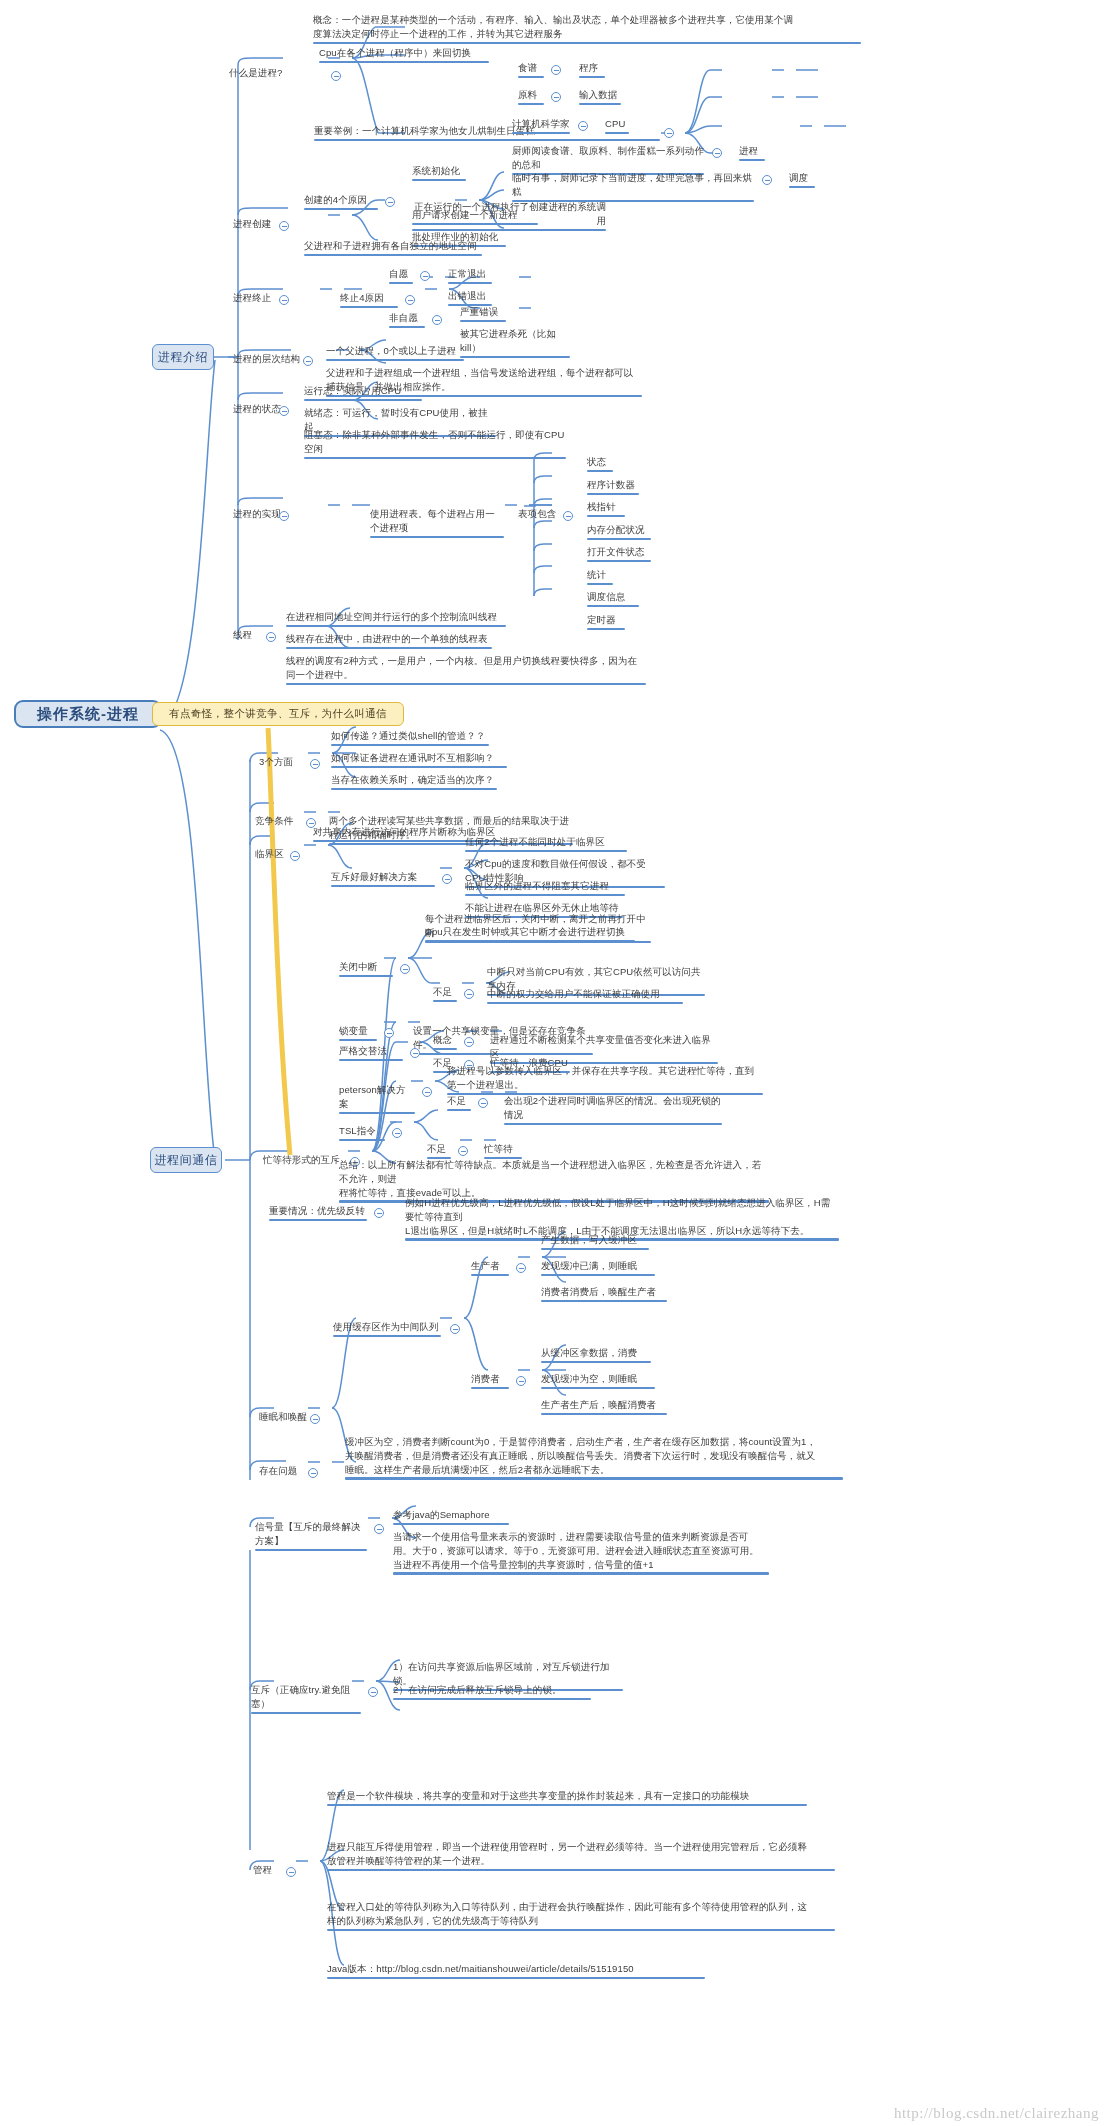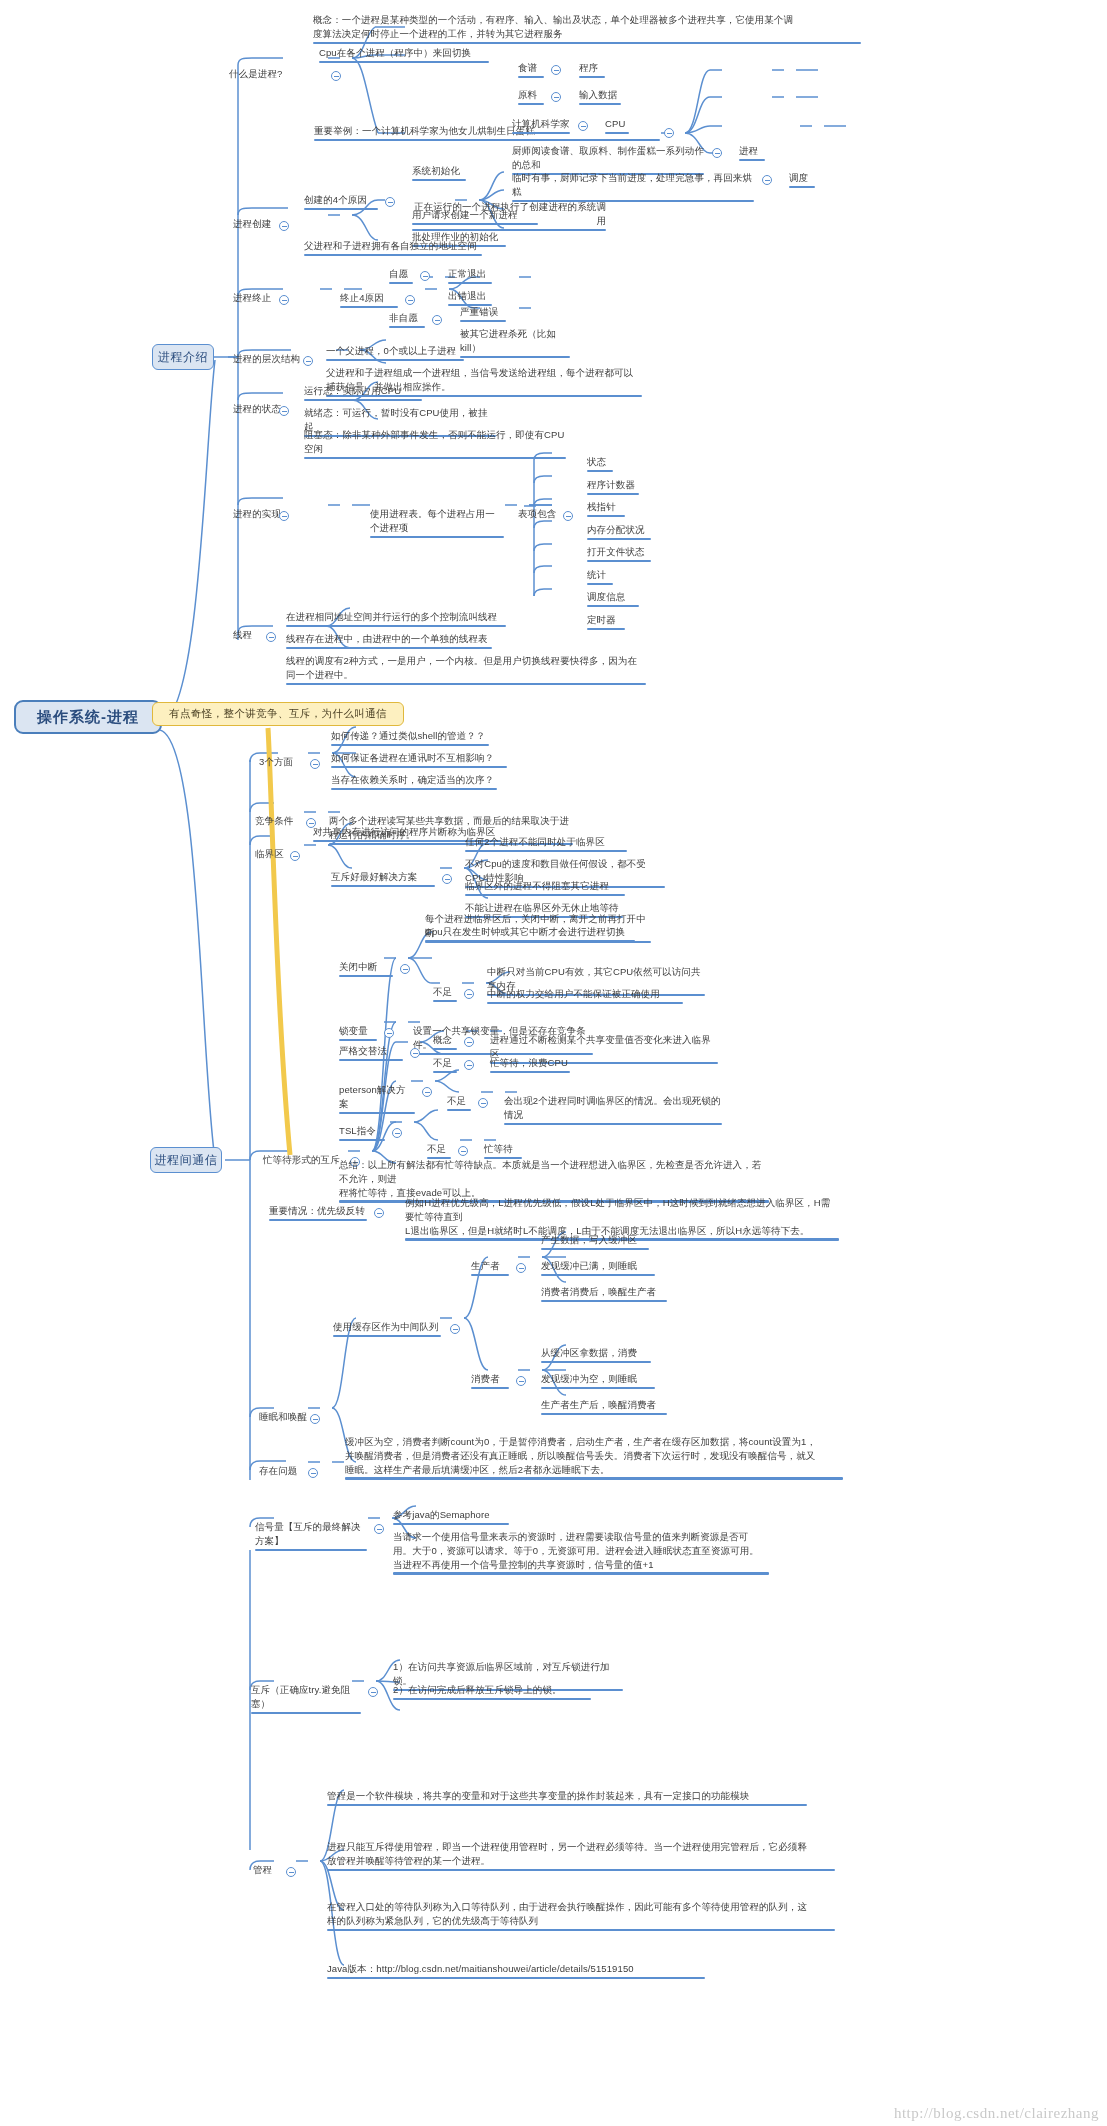--- a/index.html
+++ b/index.html
@@ -313,36 +313,36 @@
       <path d="M296,1861 L308,1861"></path>
       <path d="M320,1861 C332,1861 332,1790 344,1790"></path>
       <path d="M320,1861 C332,1861 332,1850 344,1850"></path>
       <path d="M320,1861 C332,1861 332,1910 344,1910"></path>
       <path d="M320,1861 C332,1861 332,1965 344,1965"></path>
     </g>
 
     <path d="M268,728 C272,800 276,1000 290,1155" fill="none" stroke="#f2c94c" stroke-width="5"></path>
   </svg>
 
-  <div class="root" style="left:14px; top:700px; width:148px; height:34px;">
+  <div class="root" style="left:14px; top:700px; width:148px; height:28px;">
     <span>操作系统-进程</span>
   </div>
 
   <div class="branch-box" style="left:152px; top:344px; width:62px; height:26px;">
     <span>进程介绍</span>
   </div>
   <div class="branch-box" style="left:150px; top:1147px; width:72px; height:26px;">
     <span>进程间通信</span>
   </div>
 
   <div class="note-box" style="left:152px; top:702px; width:252px; height:24px;">
     <span>有点奇怪，整个讲竞争、互斥，为什么叫通信</span>
   </div>
 
-  <div class="node nobar" style="left:228px; top:67px;">什么是进程?</div>
+  <div class="node nobar" style="left:228px; top:67px;font-family:Liberation Mono, monospace;">什么是进程?</div>
   <span class="toggle" style="left:331px; top:71px;"></span>
 
   <div class="node bar" style="left:312px; top:13px; width:550px;">概念：一个进程是某种类型的一个活动，有程序、输入、输出及状态，单个处理器被多个进程共享，它使用某个调
 度算法决定何时停止一个进程的工作，并转为其它进程服务</div>
   <div class="node bar" style="left:318px; top:46px; width:172px;">Cpu在各个进程（程序中）来回切换</div>
   <div class="node bar" style="left:313px; top:124px; width:348px;">重要举例：一个计算机科学家为他女儿烘制生日蛋糕</div>
   <span class="toggle" style="left:664px; top:128px;"></span>
 
   <div class="node bar" style="left:517px; top:61px; width:28px;">食谱</div>
   <span class="toggle" style="left:551px; top:65px;"></span>
@@ -464,20 +464,21 @@
   <span class="toggle" style="left:410px; top:1048px;"></span>
   <div class="node bar" style="left:432px; top:1033px; width:26px;">概念</div>
   <span class="toggle" style="left:464px; top:1037px;"></span>
   <div class="node bar" style="left:489px; top:1033px; width:230px;">进程通过不断检测某个共享变量值否变化来进入临界区</div>
   <div class="node bar" style="left:432px; top:1056px; width:26px;">不足</div>
   <span class="toggle" style="left:464px; top:1060px;"></span>
   <div class="node bar" style="left:489px; top:1056px; width:82px;">忙等待，浪费CPU</div>
 
   <div class="node bar" style="left:338px; top:1083px; width:78px;">peterson解决方案</div>
   <span class="toggle" style="left:422px; top:1087px;"></span>
+  <div class="node bar" style="left:446px; top:1064px; width:318px;">将进程号以参数传入临界区，并保存在共享字段。其它进程忙等待，直到第一个进程退出。</div>
   <div class="node bar" style="left:446px; top:1094px; width:26px;">不足</div>
   <span class="toggle" style="left:478px; top:1098px;"></span>
   <div class="node bar" style="left:503px; top:1094px; width:220px;">会出现2个进程同时调临界区的情况。会出现死锁的情况</div>
 
   <div class="node bar" style="left:338px; top:1124px; width:48px;">TSL指令</div>
   <span class="toggle" style="left:392px; top:1128px;"></span>
   <div class="node bar" style="left:426px; top:1142px; width:26px;">不足</div>
   <span class="toggle" style="left:458px; top:1146px;"></span>
   <div class="node bar" style="left:483px; top:1142px; width:40px;">忙等待</div>
 

